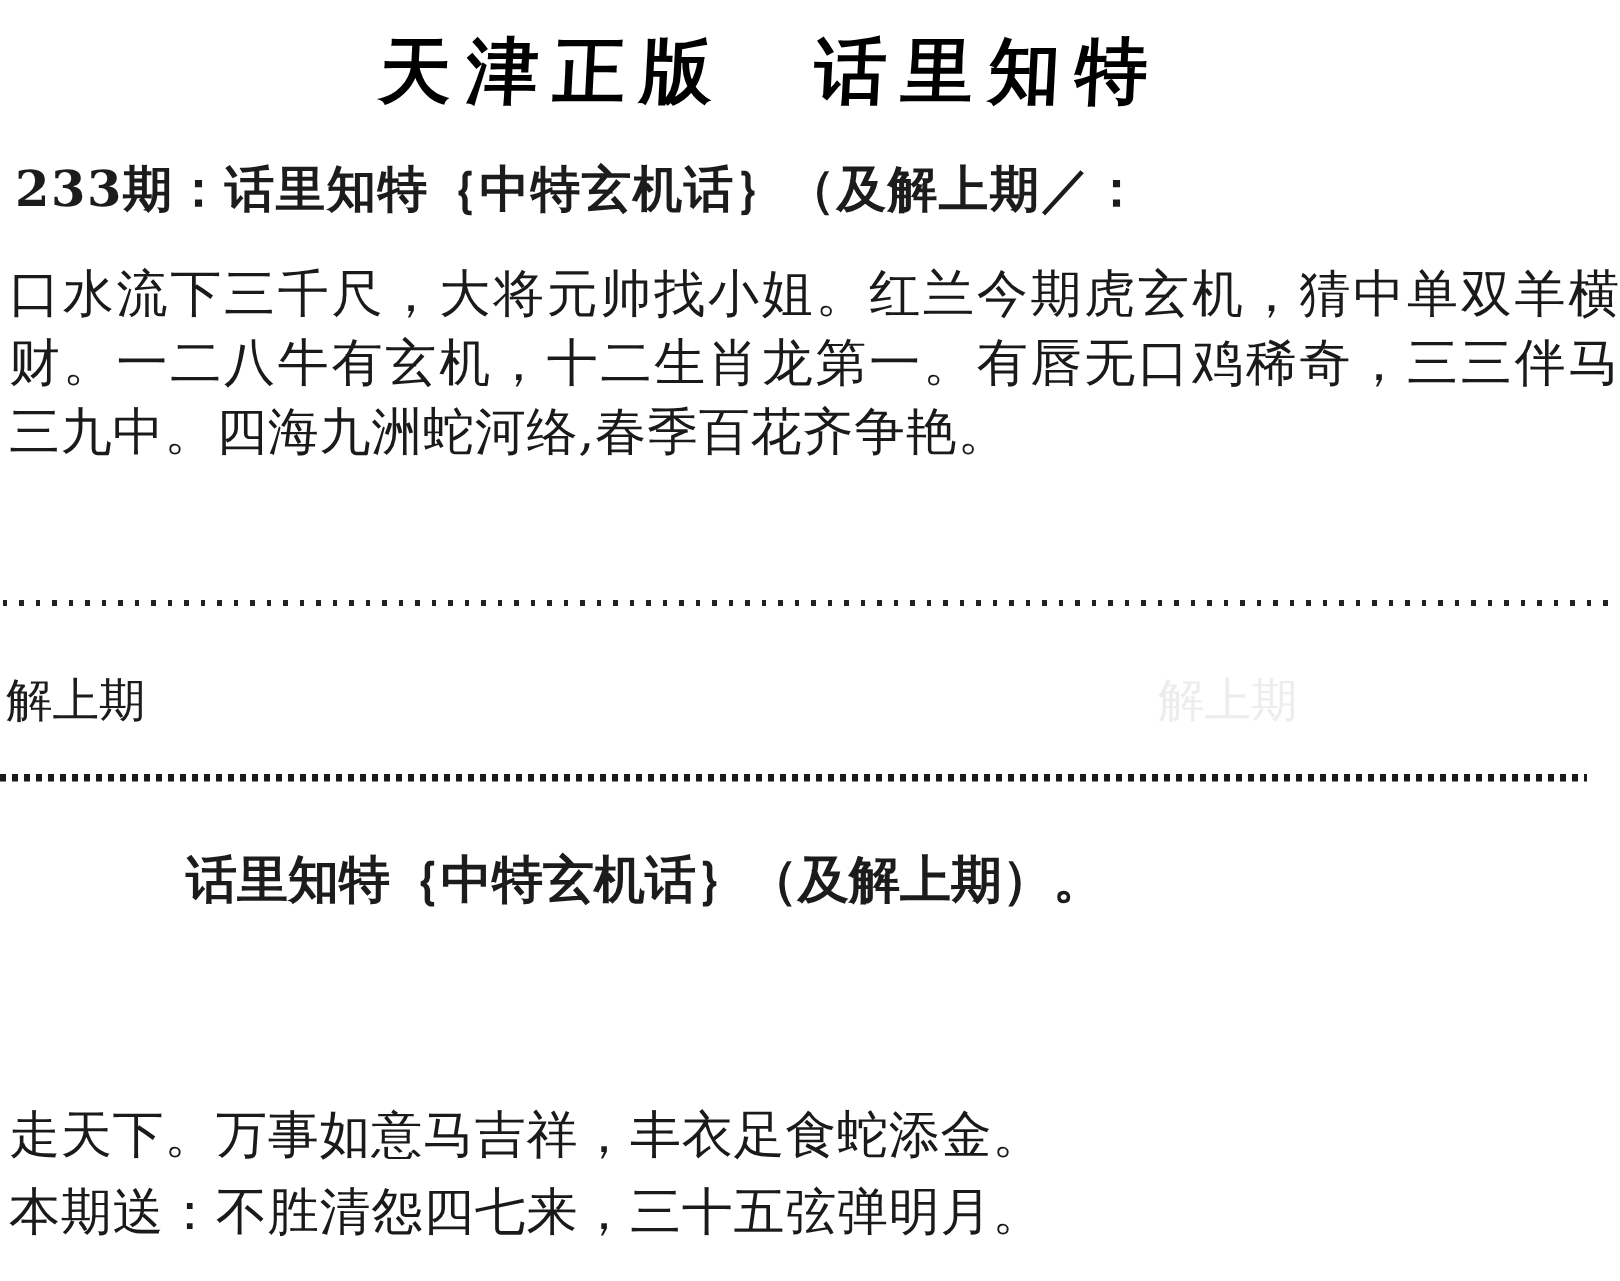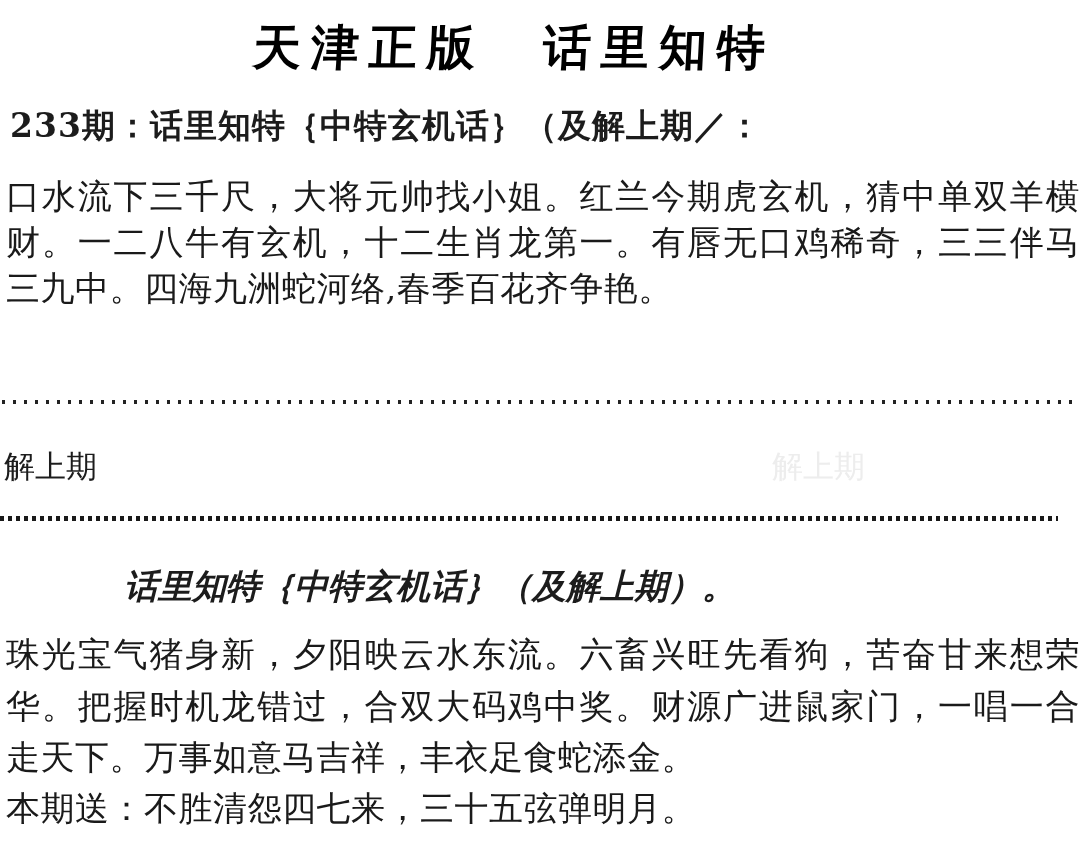--- a/index.html
+++ b/index.html
@@ -92,21 +92,20 @@
       height: 5px;
       background: repeating-linear-gradient(90deg, #1a1a1a 0 4px, transparent 4px 8px);
     }
 
     .section2-heading {
       top: 564px;
       left: 124px;
       font-size: 34px;
       font-weight: bold;
       white-space: nowrap;
-      font-style: italic;
     }
 
     .p2-l0 { top: 634px; }
     .p2-l1 { top: 686px; }
     .p2-l2 { top: 737px; }
     .p2-l3 { top: 788px; }
   </style>
 </head>
 <body>
 
@@ -123,18 +122,16 @@
   <div class="abs divider-thin"></div>
 
   <div class="abs jie-label">解上期</div>
 
   <div class="abs jie-ghost">解上期</div>
 
   <div class="abs divider-thick"></div>
 
   <div class="abs section2-heading">话里知特｛中特玄机话｝（及解上期）。</div>
 
-  <div class="abs bodyline fill p2-l0">珠光宝气猪身新，夕阳映云水东流。六畜兴旺先看狗，苦奋甘来想荣</div>
-  <div class="abs bodyline fill p2-l1">华。把握时机龙错过，合双大码鸡中奖。财源广进鼠家门，一唱一合</div>
   <div class="abs bodyline nofill p2-l3">本期送：不胜清怨四七来，三十五弦弹明月。</div>
   <div class="abs bodyline nofill p2-l2">走天下。万事如意马吉祥，丰衣足食蛇添金。</div>
 
 </div>
 
 </body></html>

